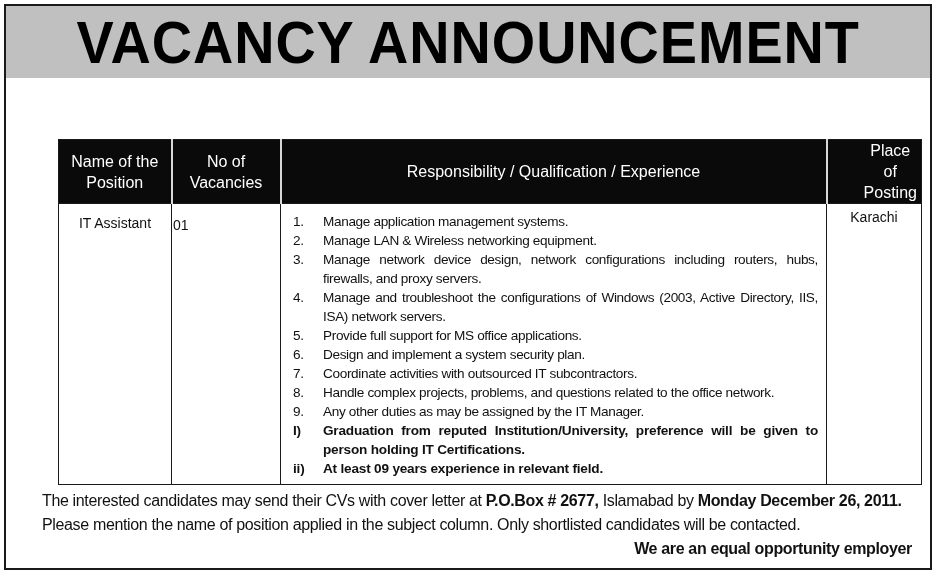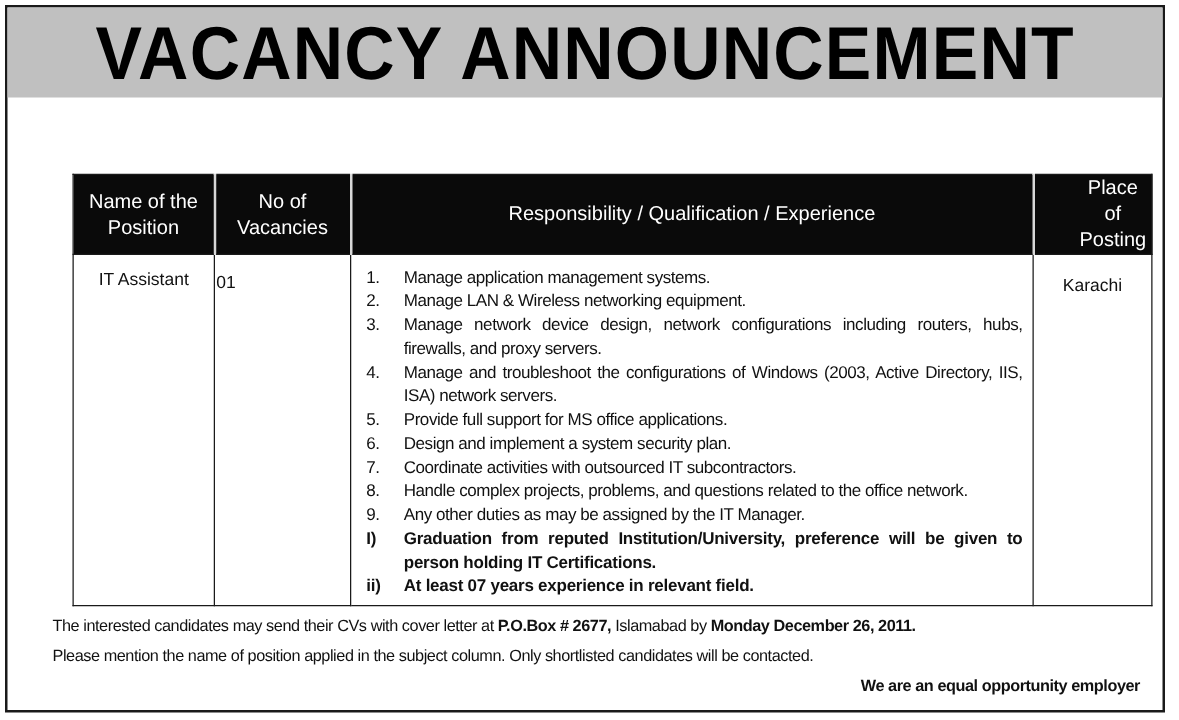--- a/index.html
+++ b/index.html
@@ -93,21 +93,21 @@
       padding-top: 11px;
       font-size: 14.5px;
     }
     td.num {
       text-align: left;
       padding-top: 13px;
       font-size: 14.5px;
     }
     td.place {
       text-align: center;
-      padding-top: 16px;
+      padding-top: 5px;
       font-size: 14.5px;
     }
     td.resp {
       padding: 8px 8px 6px 12px;
     }
     ol.duties {
       list-style: none;
       margin: 0;
       padding: 0;
     }
@@ -128,21 +128,21 @@
     }
     ol.duties li.bold {
       font-weight: bold;
       letter-spacing: -0.2px;
     }
     .footer {
       position: absolute;
       left: 36px;
       top: 483px;
       width: 870px;
-      font-size: 13px;
+      font-size: 16px;
       line-height: 24px;
       letter-spacing: -0.35px;
       color: #111;
     }
     .footer .line {
       white-space: nowrap;
     }
     .footer b {
       font-weight: bold;
     }
@@ -218,21 +218,21 @@
             <li>
                 <span class="marker">9.</span>
                 <span class="text">Any other duties as may be assigned by the IT Manager.</span>
               </li>
             <li class="bold">
                 <span class="marker">I)</span>
                 <span class="text">Graduation from reputed Institution/University, preference will be given to person holding IT Certifications.</span>
               </li>
             <li class="bold">
                 <span class="marker">ii)</span>
-                <span class="text">At least 07 years experience in relevant field.</span>
+                <span class="text">At least 09 years experience in relevant field.</span>
               </li>
           </ol>
         </td>
         <td class="place">Karachi</td>
       </tr>
     </tbody>
   </table>
 
   <div class="footer">
     <div class="line"><span>The interested candidates may send their CVs with cover letter at </span><b>P.O.Box # 2677,</b><span> Islamabad by </span><b>Monday December 26, 2011.</b></div>

